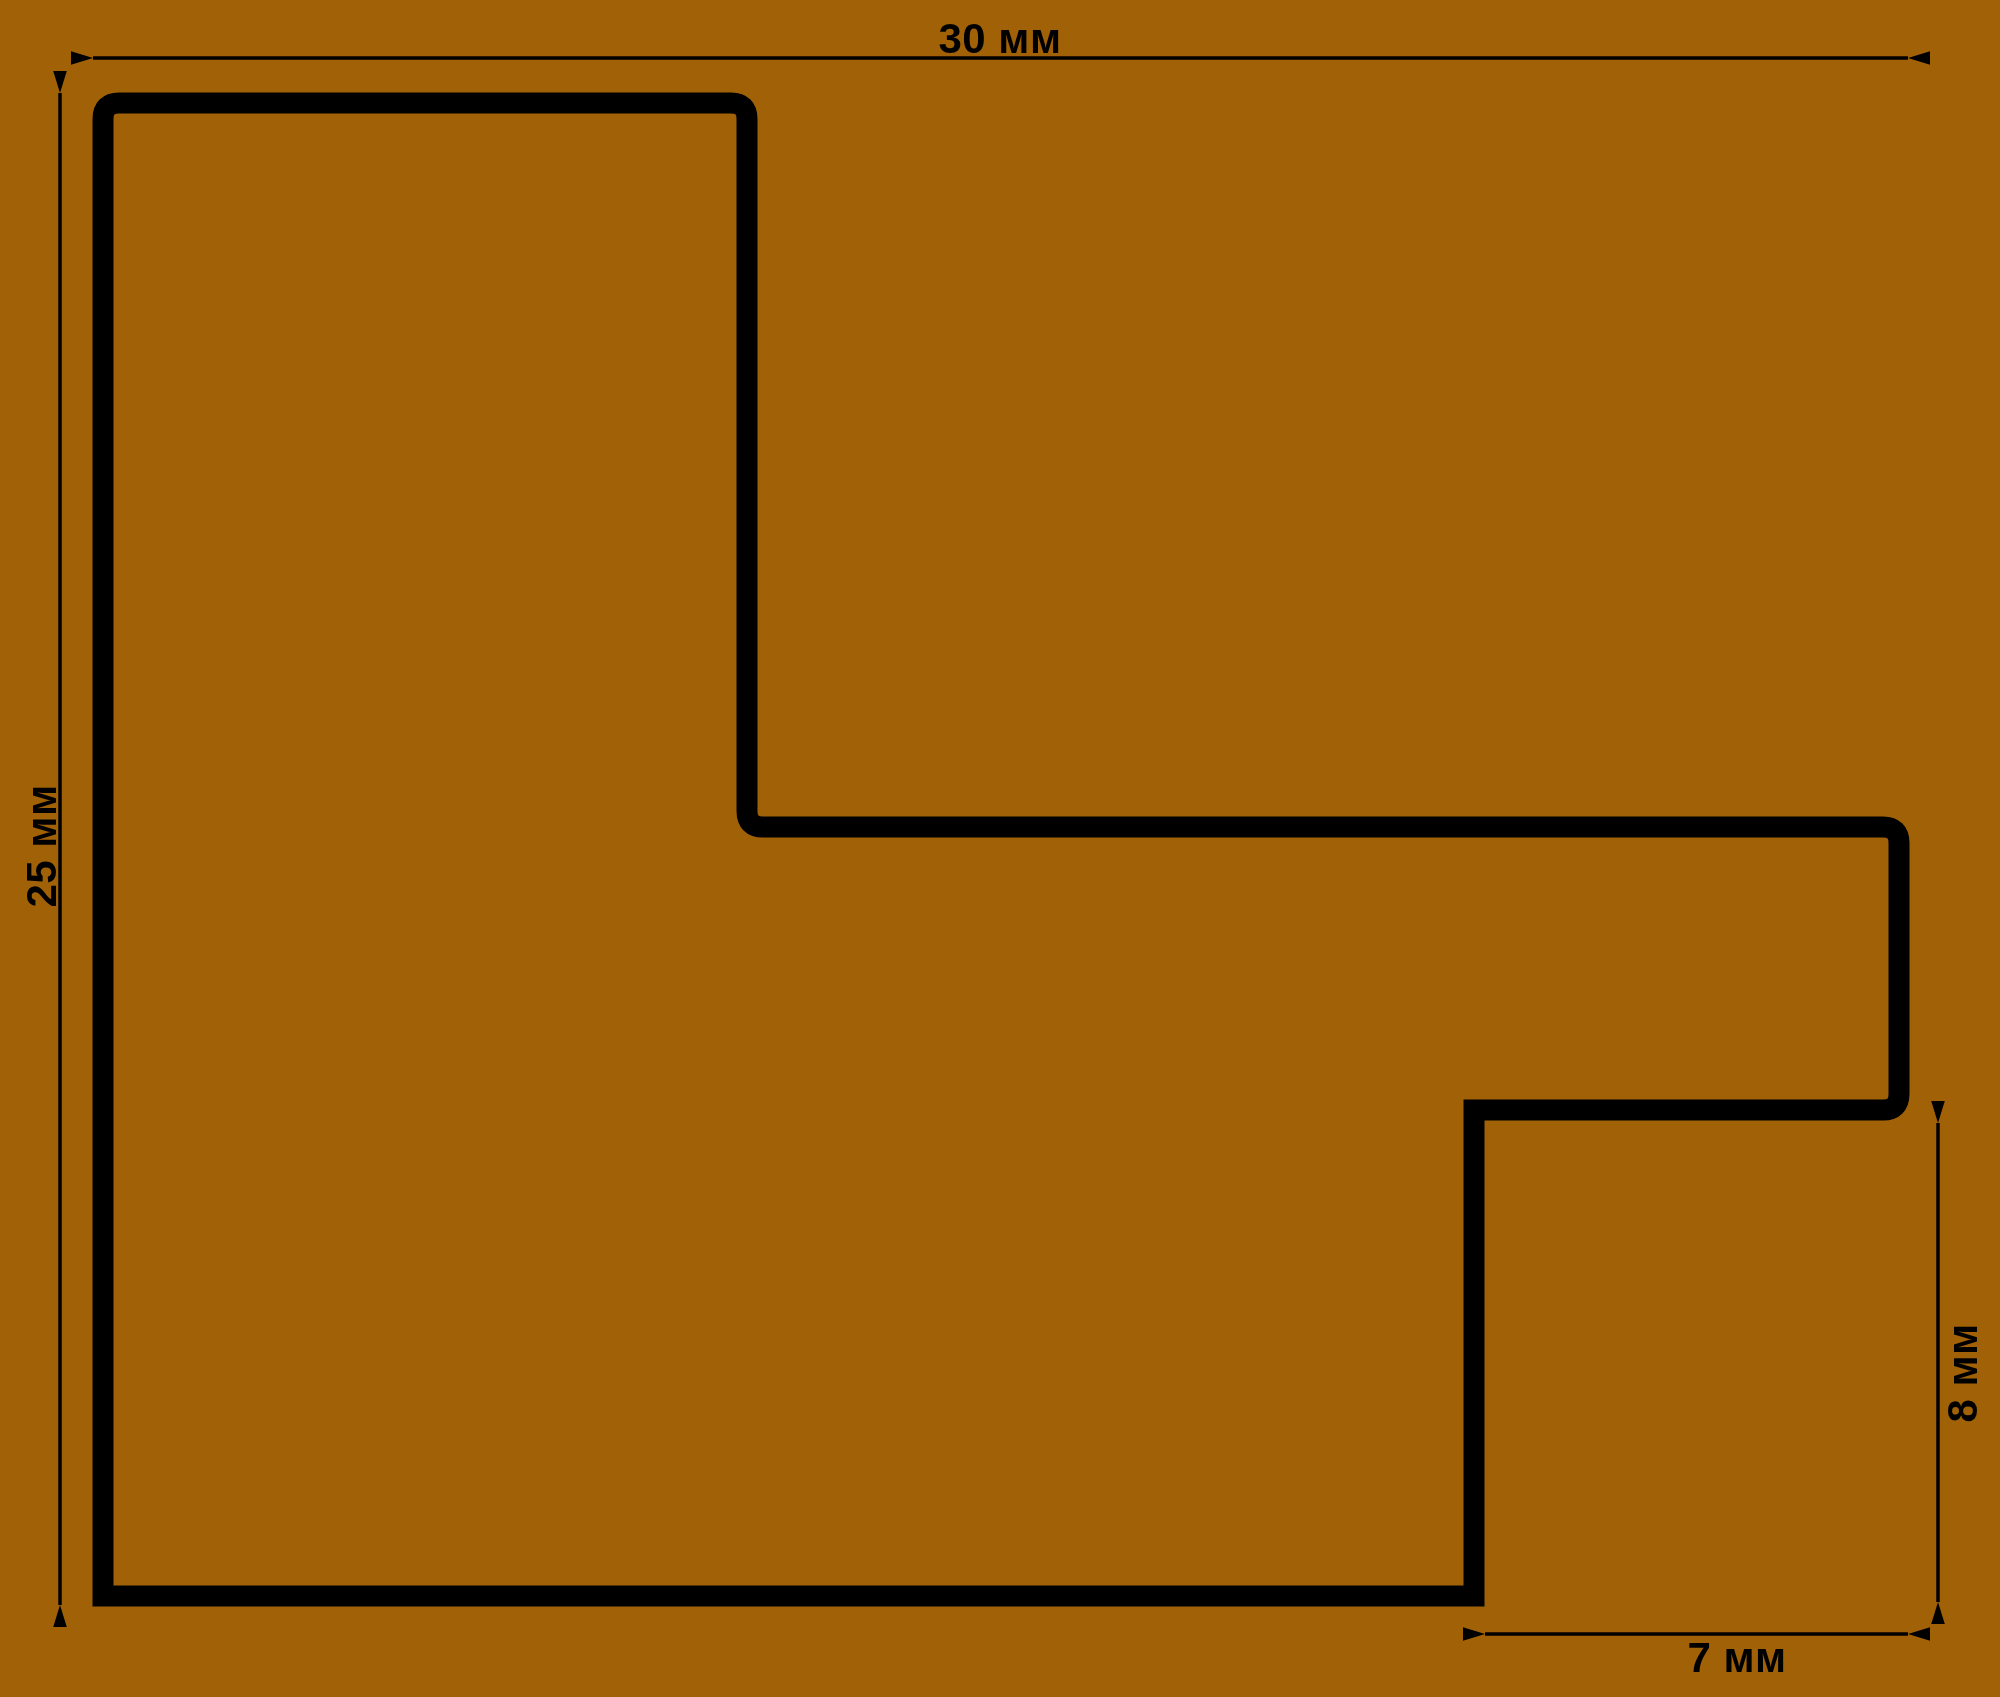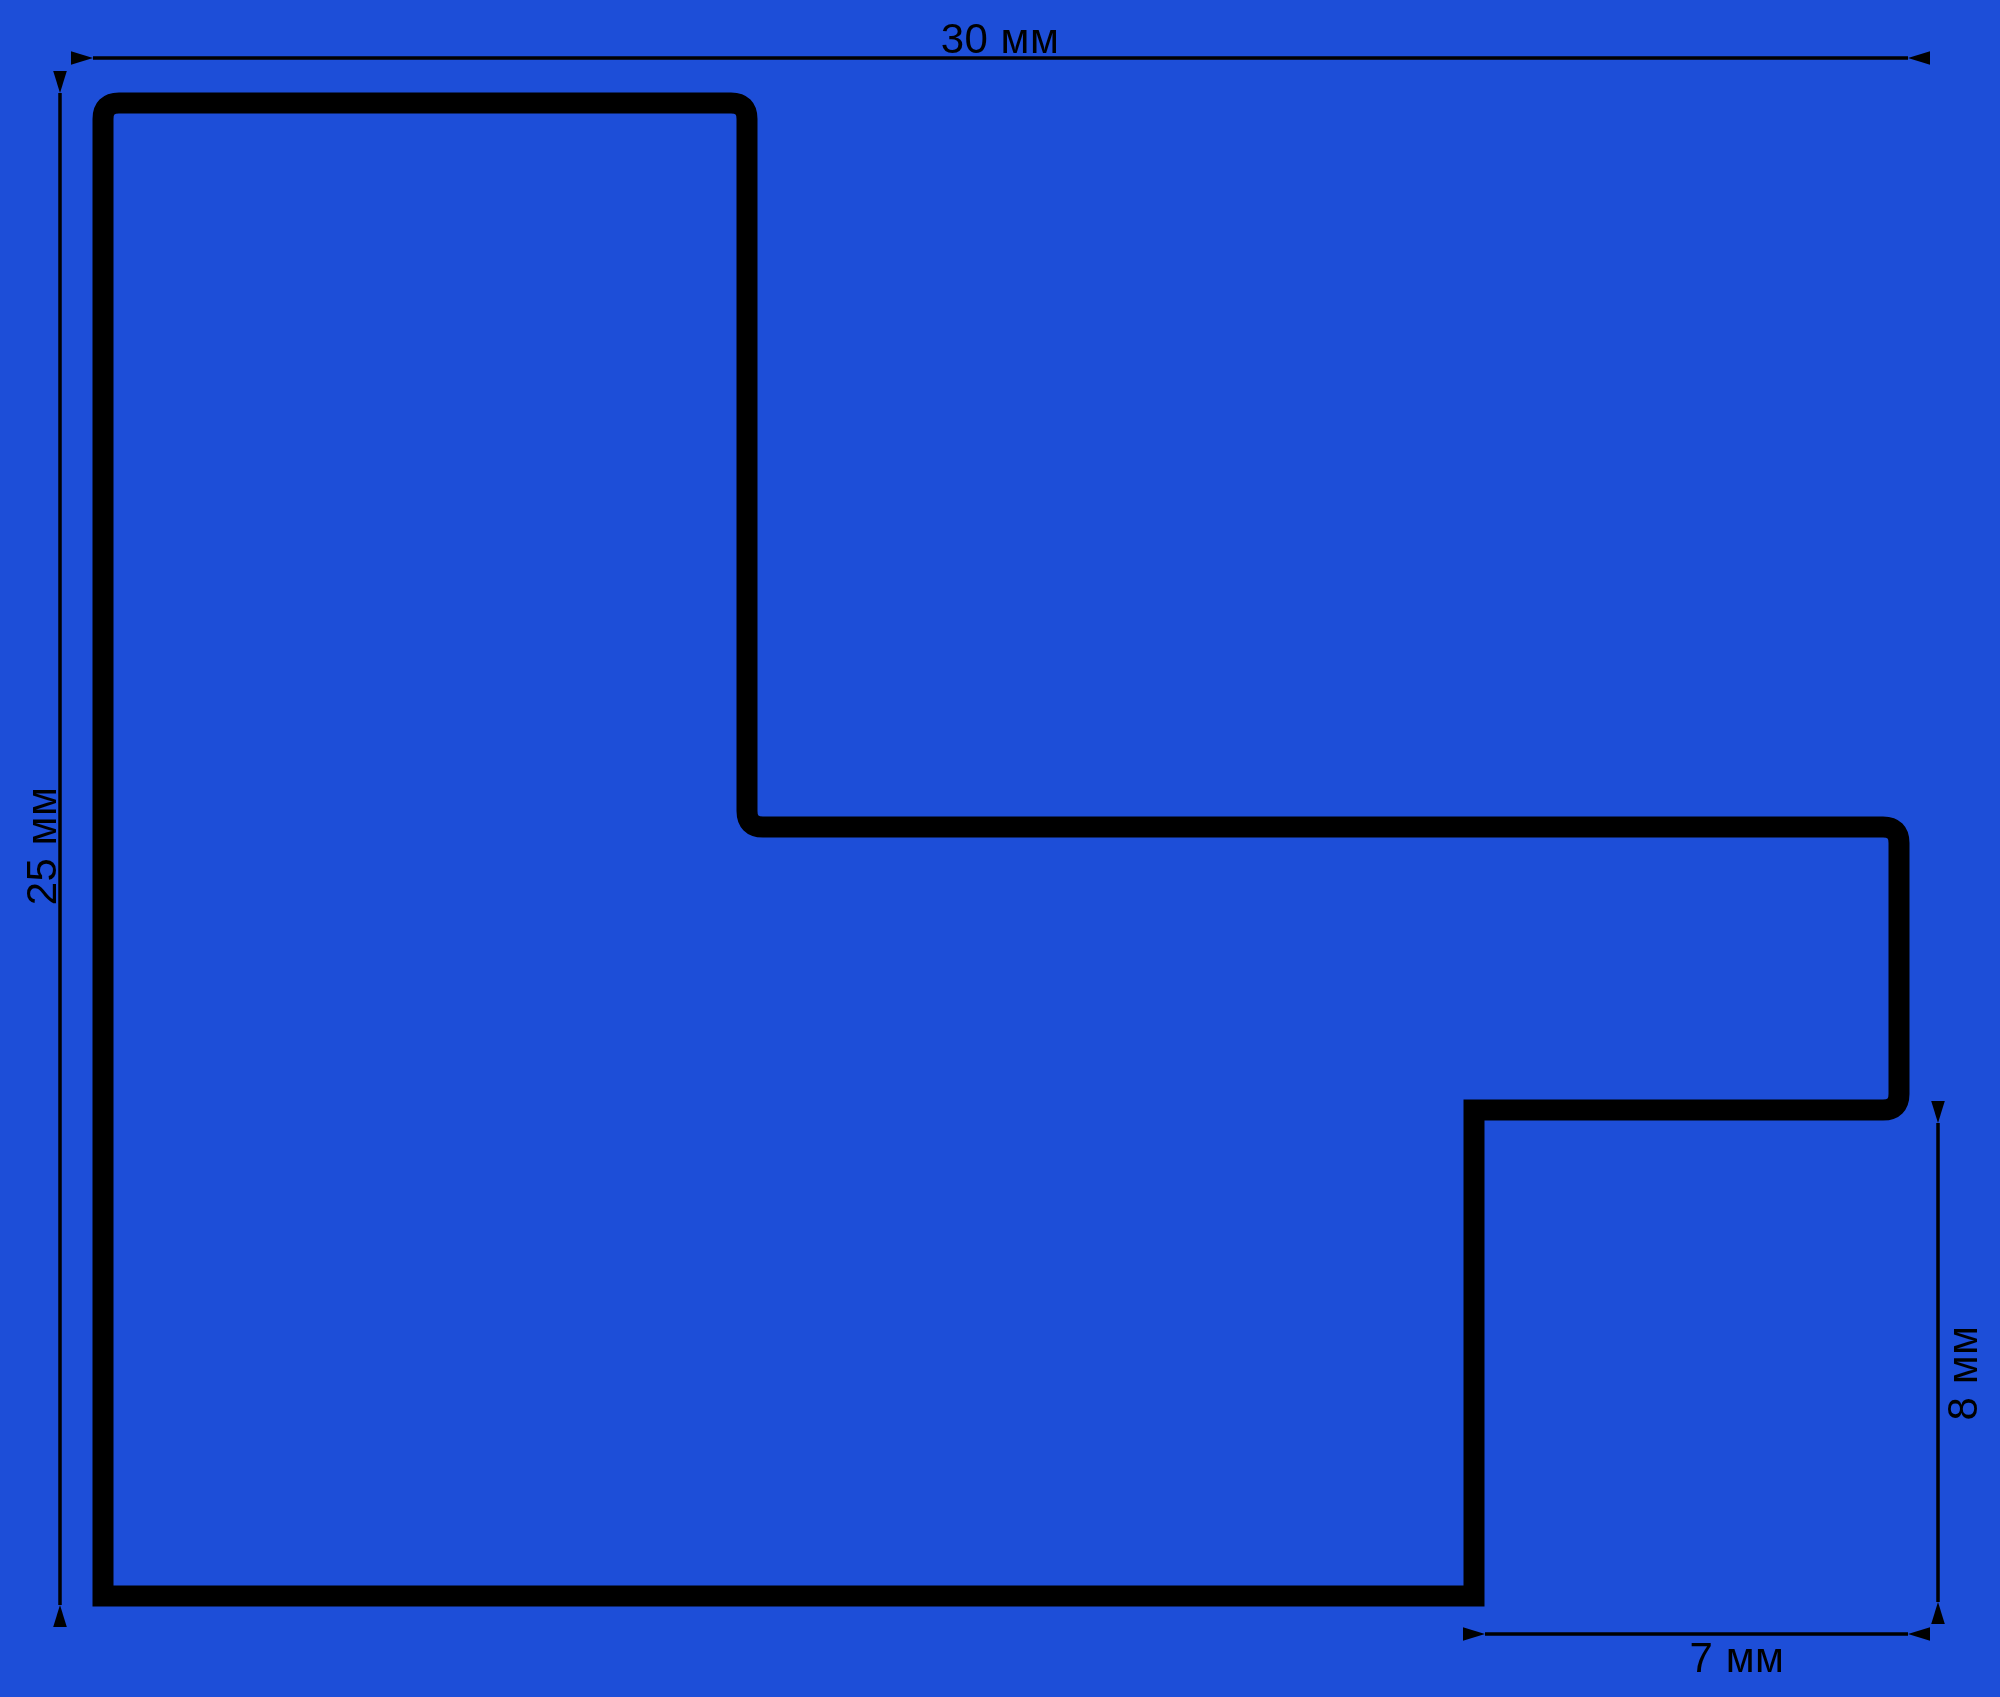--- a/index.html
+++ b/index.html
@@ -4,22 +4,23 @@
 <style>
   html, body {
     margin: 0;
     padding: 0;
     background: #ffffff;
   }
   .canvas {
     position: relative;
     width: 2000px;
     height: 1697px;
-    background: #1d4ed8;
+    background: #a16207;
     overflow: hidden;
+    font-weight: bold;
   }
   svg {
     display: block;
     font-family: "Liberation Sans", "DejaVu Sans", sans-serif;
   }
   .dim-label {
     font-size: 42px;
     fill: #000000;
     letter-spacing: 0.5px;
   }

